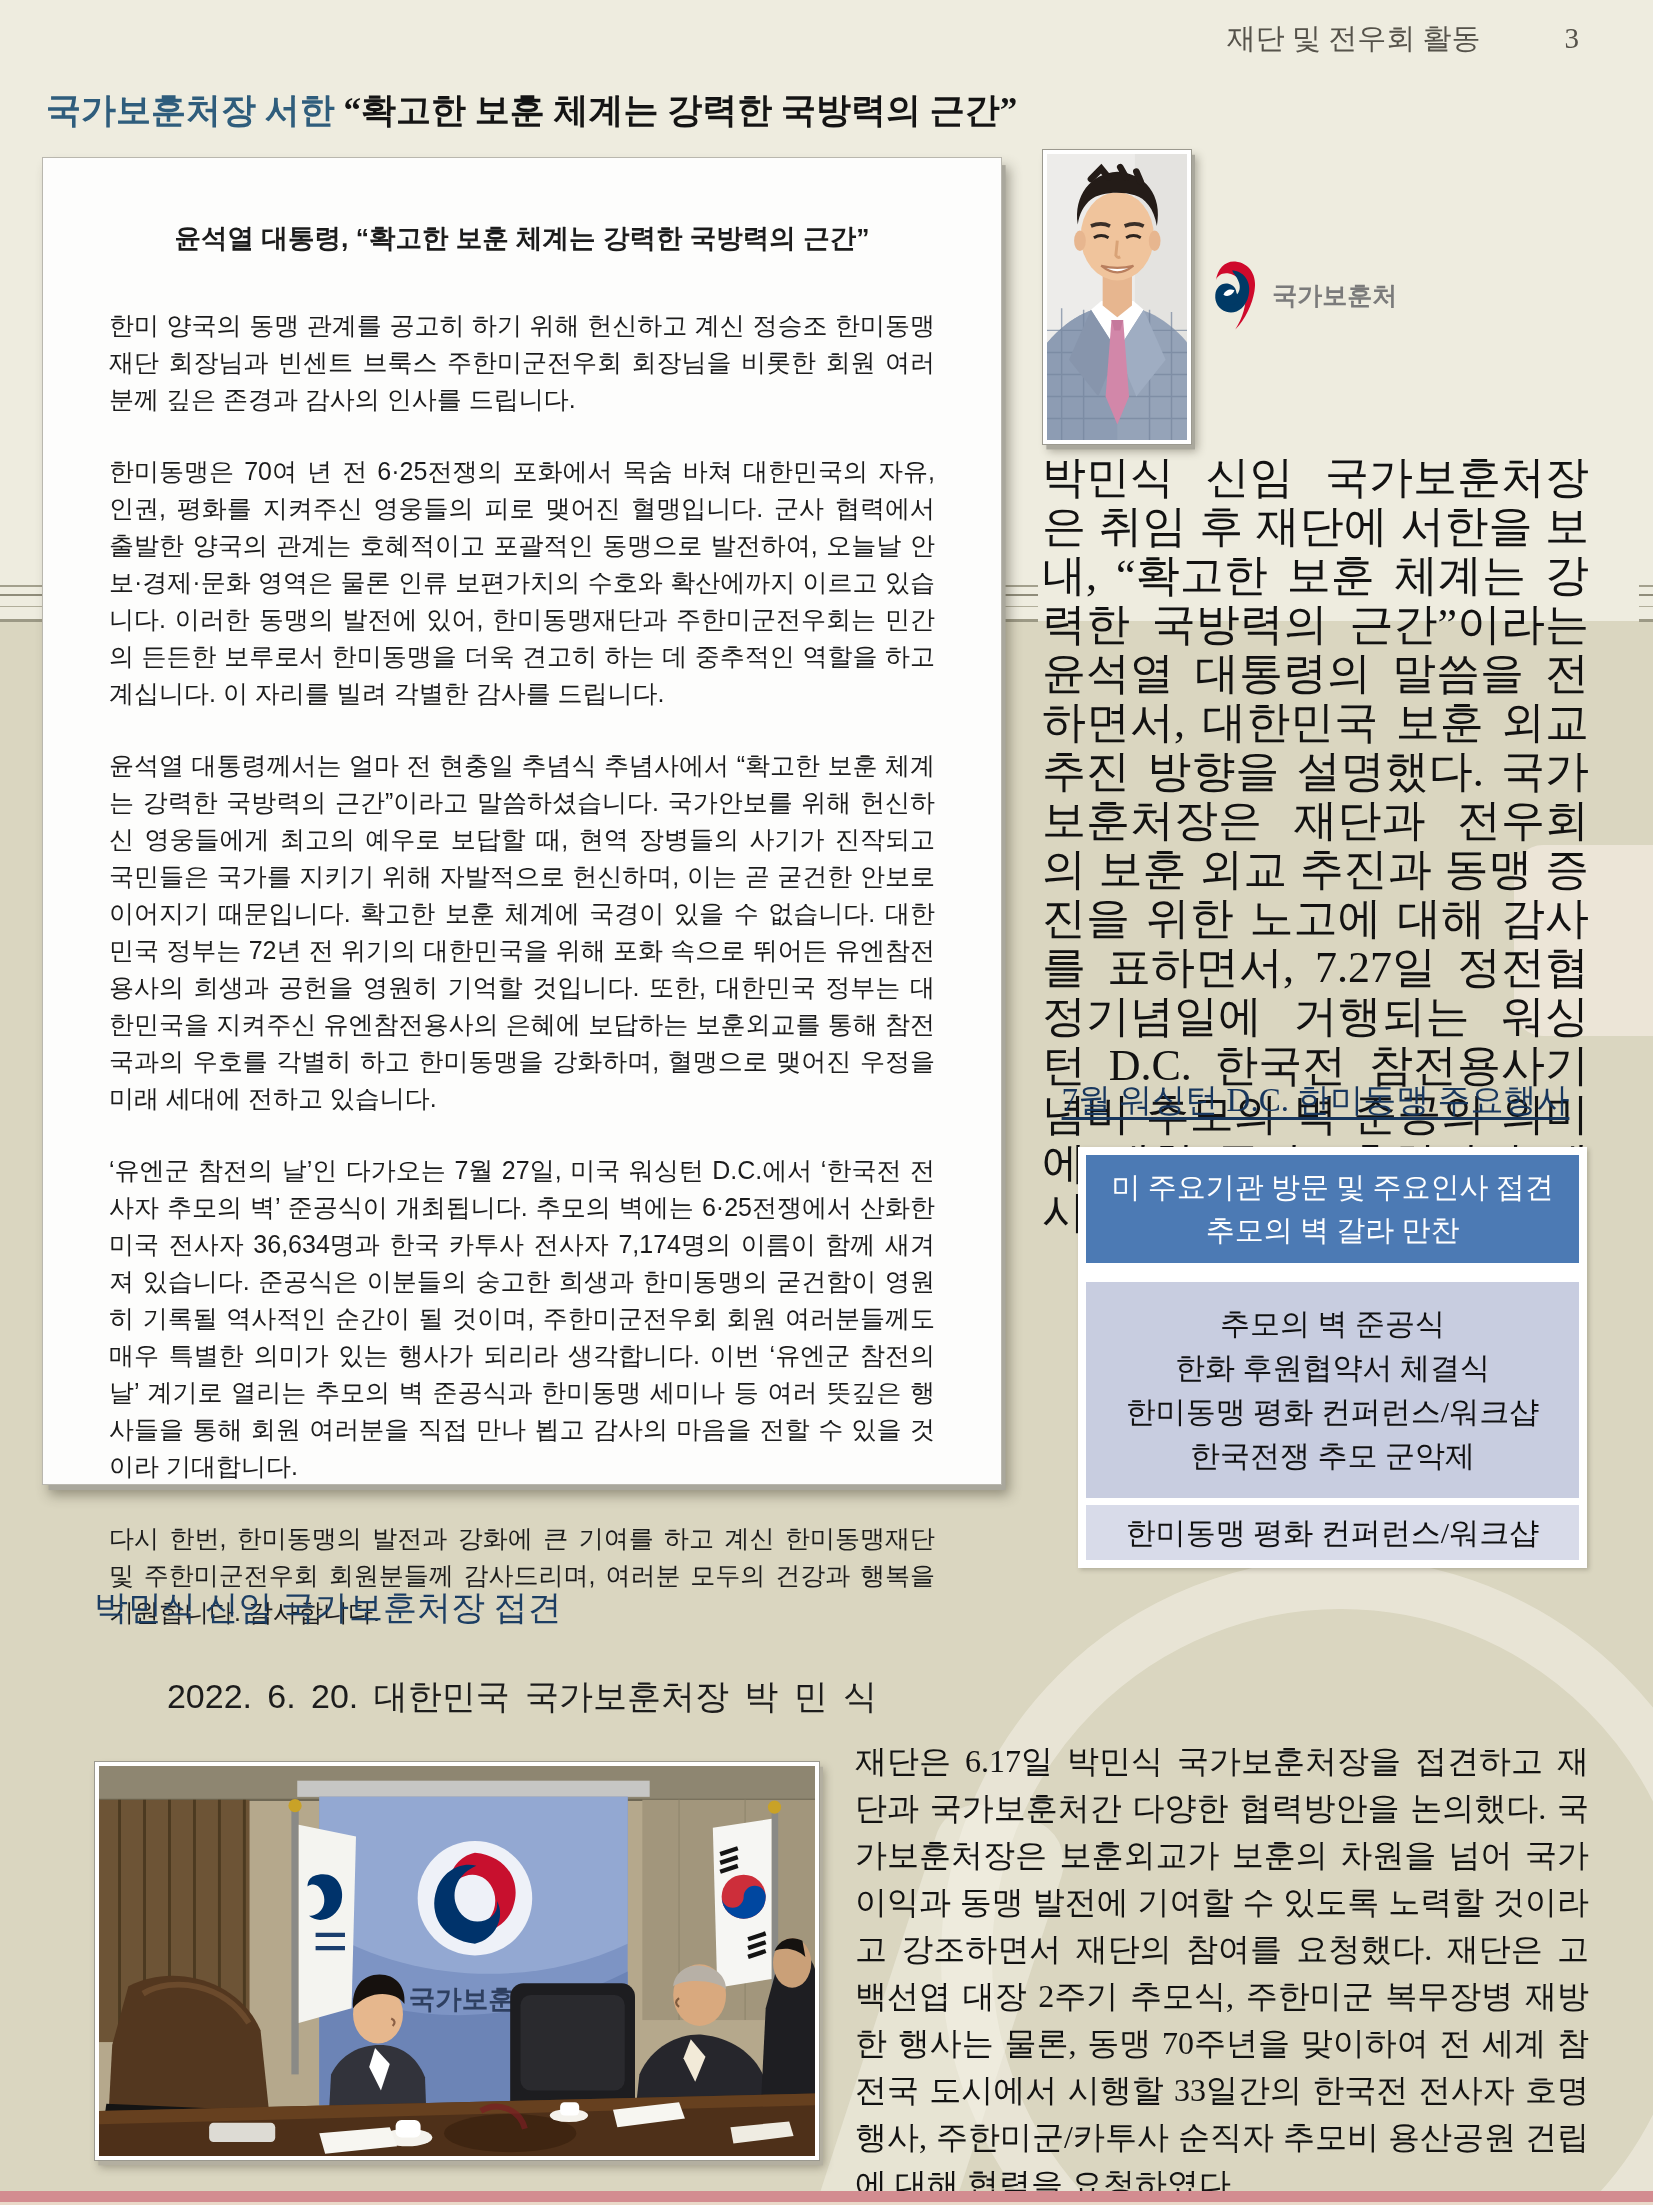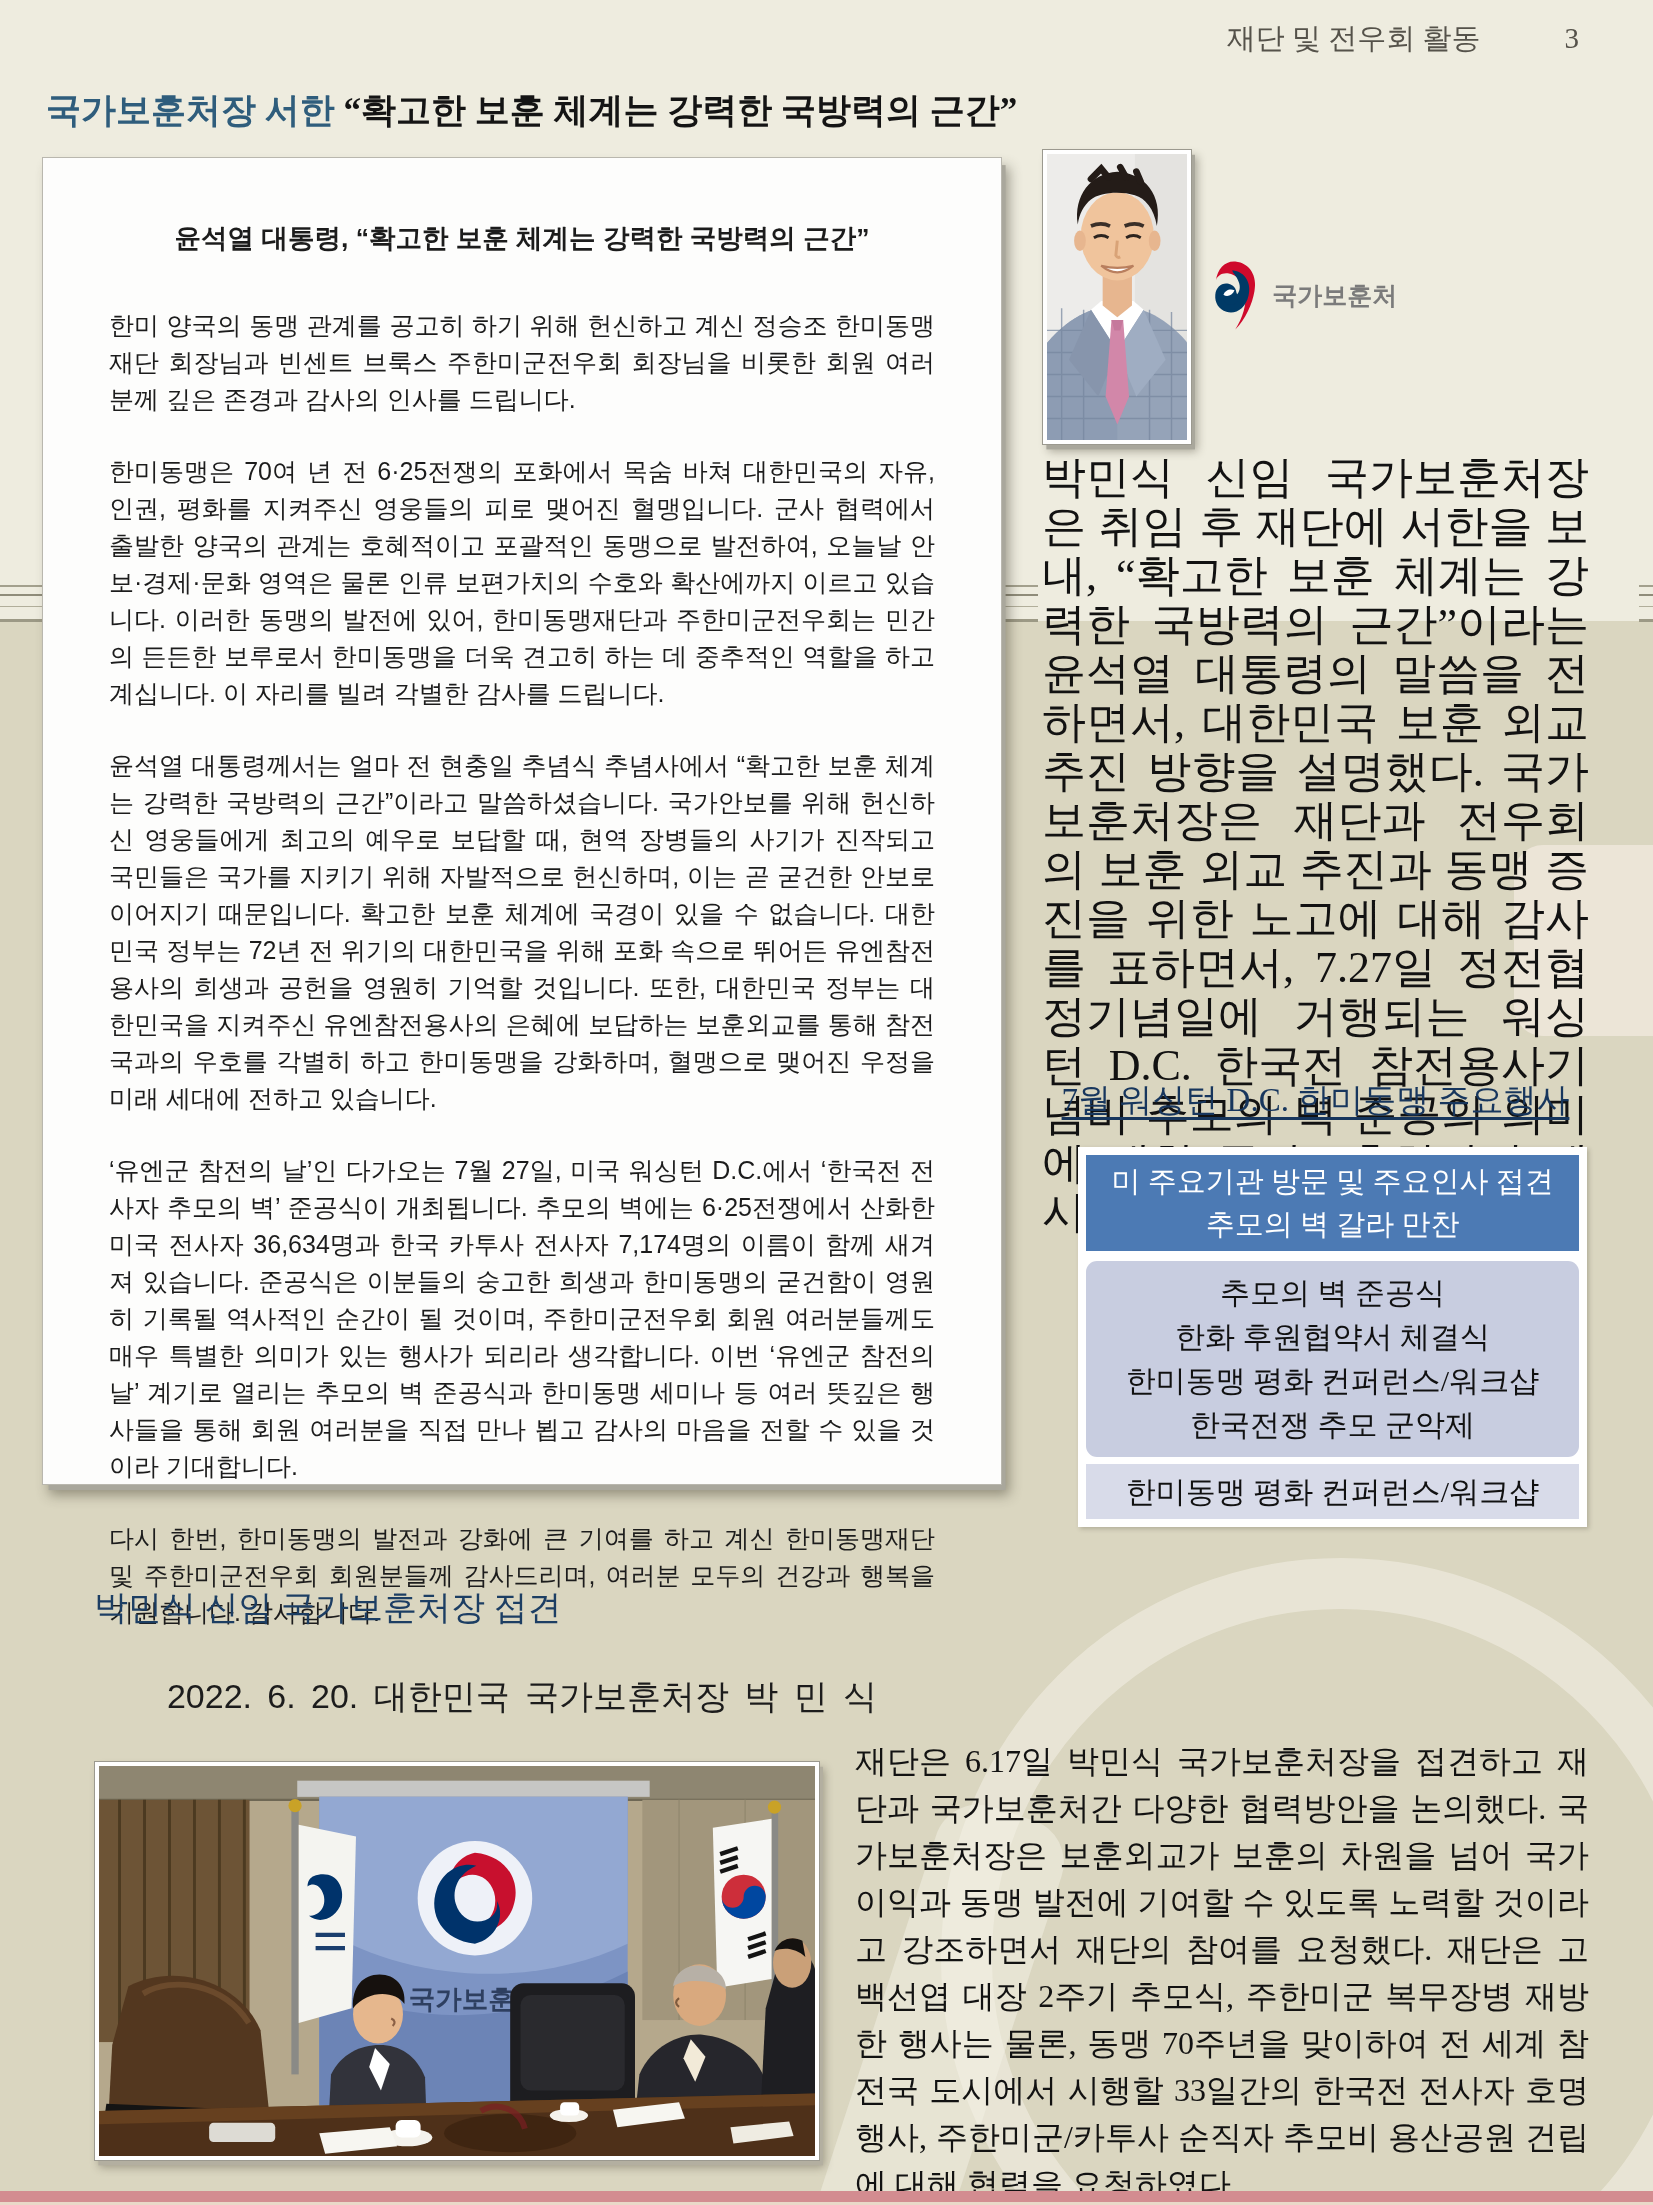--- a/index.html
+++ b/index.html
@@ -46,23 +46,23 @@
                      font-weight:bold;letter-spacing:0px;}
 
   .intro{position:absolute;left:1042px;top:453px;width:547px;font-size:44px;line-height:49px;
          text-align:justify;color:#121212;}
   .events-heading{position:absolute;left:1042px;top:1078px;width:547px;text-align:center;
          font-size:33px;color:#17365d;text-decoration:underline;text-underline-offset:5.9px;white-space:nowrap;}
 
   .events-table{position:absolute;left:1078px;top:1147px;width:509px;box-sizing:border-box;
                 background:#fff;padding:8px;box-shadow:1.5px 2.2px 4.4px rgba(60,55,40,.25);}
   .events-table .hd{background:#4c7ab4;color:#fff;text-align:center;font-size:29px;
-                    line-height:43px;padding:5px 0;}
+                    line-height:43px;padding:11px 0;}
   .events-table .r1{background:#c8cde0;color:#111;text-align:center;font-size:30px;
-                    line-height:44px;padding:10px 0;margin-top:10px;border-radius:11px;}
+                    line-height:44px;padding:20px 0;margin-top:19px;}
   .events-table .r2{background:#d8dbe9;color:#111;text-align:center;font-size:30px;
                     line-height:34px;padding:10.3px 0;margin-top:7.4px;}
 
   .bottom-title{position:absolute;left:94px;top:1585px;width:726px;text-align:left;
                 font-size:34px;color:#1c3e63;white-space:nowrap;}
   .photo2{position:absolute;left:94px;top:1761px;width:726px;height:400px;box-sizing:border-box;
           background:#fff;border:0.7px solid #9b998f;padding:3.7px;
           box-shadow:3.7px 5.1px 0 -0.7px #b3afa0,5.1px 6.6px 8.8px rgba(60,55,40,.4);}
   .photo2 svg{display:block;width:100%;height:100%;}
 

